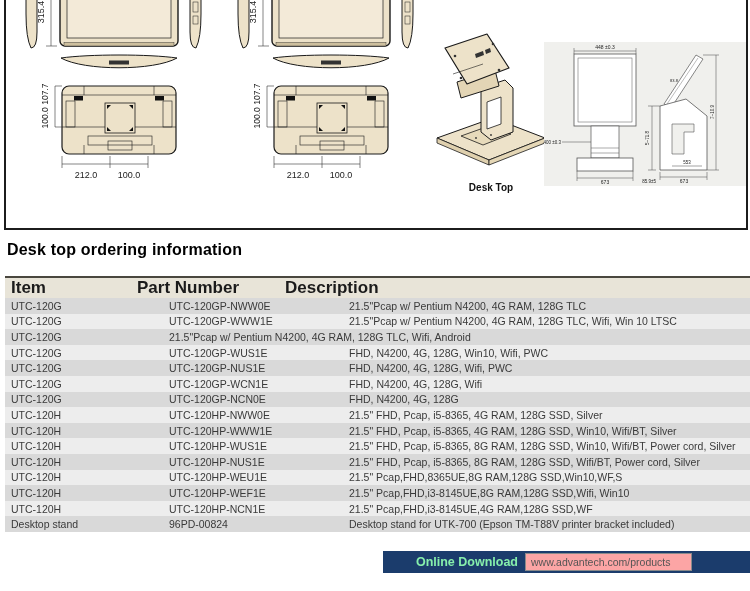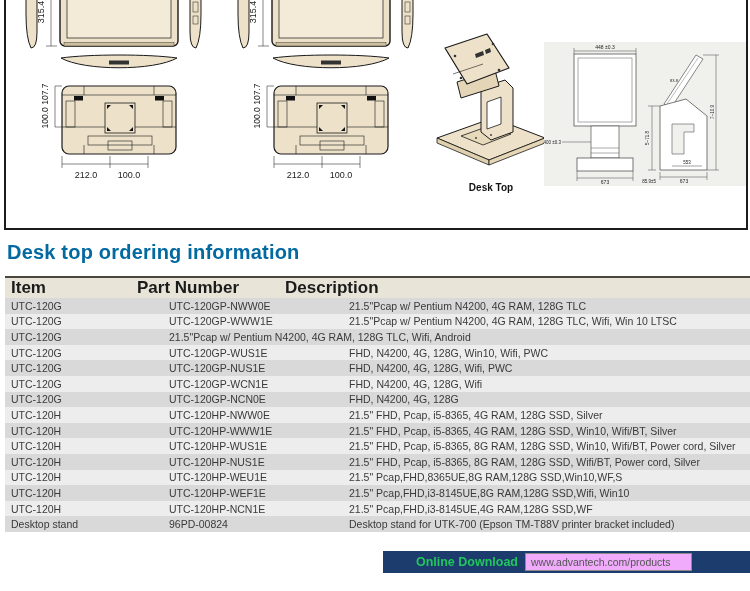--- a/index.html
+++ b/index.html
@@ -13,38 +13,38 @@
   .mon-group1{left:8px;top:0;}
   .mon-group2{left:220px;top:0;}
   .stand-iso{left:425px;top:38px;}
   .stand-dims{left:538px;top:46px;}
   .stand-caption{position:absolute;left:425px;top:186px;width:120px;text-align:center;
                  font-size:10px;font-weight:bold;color:#111;}
   .dwg-dim{font-family:"Liberation Sans",sans-serif;fill:#222;}
 
   
   .page-title{position:absolute;left:7px;top:241px;margin:0;
-              font-size:20px;font-weight:bold;color:#0369a1;letter-spacing:.2px;}
+              font-size:16px;font-weight:bold;color:#000000;letter-spacing:.2px;}
 
   
   .order-table{position:absolute;left:5px;top:276px;width:745px;font-size:10.5px;color:#3a3a3a;}
   .thead{display:flex;align-items:center;height:20px;background:#E8E4D8;
          border-top:2px solid #4a473f;font-weight:bold;font-size:17px;color:#1b1b1b;}
   .trow{display:flex;align-items:center;height:15.6px;gap:32px;}
   .tbody .trow:nth-child(odd){background:#D9D9D9;}
   .tbody .trow:nth-child(even){background:#EDEDED;}
   .c-item{width:126px;padding-left:6px;flex:none;white-space:nowrap;overflow:hidden;}
   .c-part{width:148px;flex:none;white-space:nowrap;overflow:hidden;}
   .c-desc{flex:1;white-space:nowrap;overflow:hidden;}
 
   
   .footer-bar{position:absolute;left:383px;top:551px;width:367px;height:22px;
               background:#1B3C6C;display:flex;align-items:center;}
-  .dl-label{margin-left:auto;color:#22c55e;font-weight:bold;font-size:12.5px;white-space:nowrap;}
-  .url-box{width:160px;height:16px;background:#f0abfc;border:1px solid #8a8a8a;
+  .dl-label{margin-left:auto;color:#86efac;font-weight:bold;font-size:12.5px;white-space:nowrap;}
+  .url-box{width:160px;height:16px;background:#fca5a5;border:1px solid #8a8a8a;
            margin-left:7px;margin-right:58px;display:flex;align-items:center;
            padding-left:5px;font-size:10.5px;color:#555;white-space:nowrap;overflow:hidden;}
 </style>
 </head>
 <body>
 
 <div class="panel">
 
   <svg class="mon-group1" width="212" height="196" viewBox="0 0 212 196">
     <g stroke="#1a1a1a" stroke-width="1" fill="#EDE2C9">

